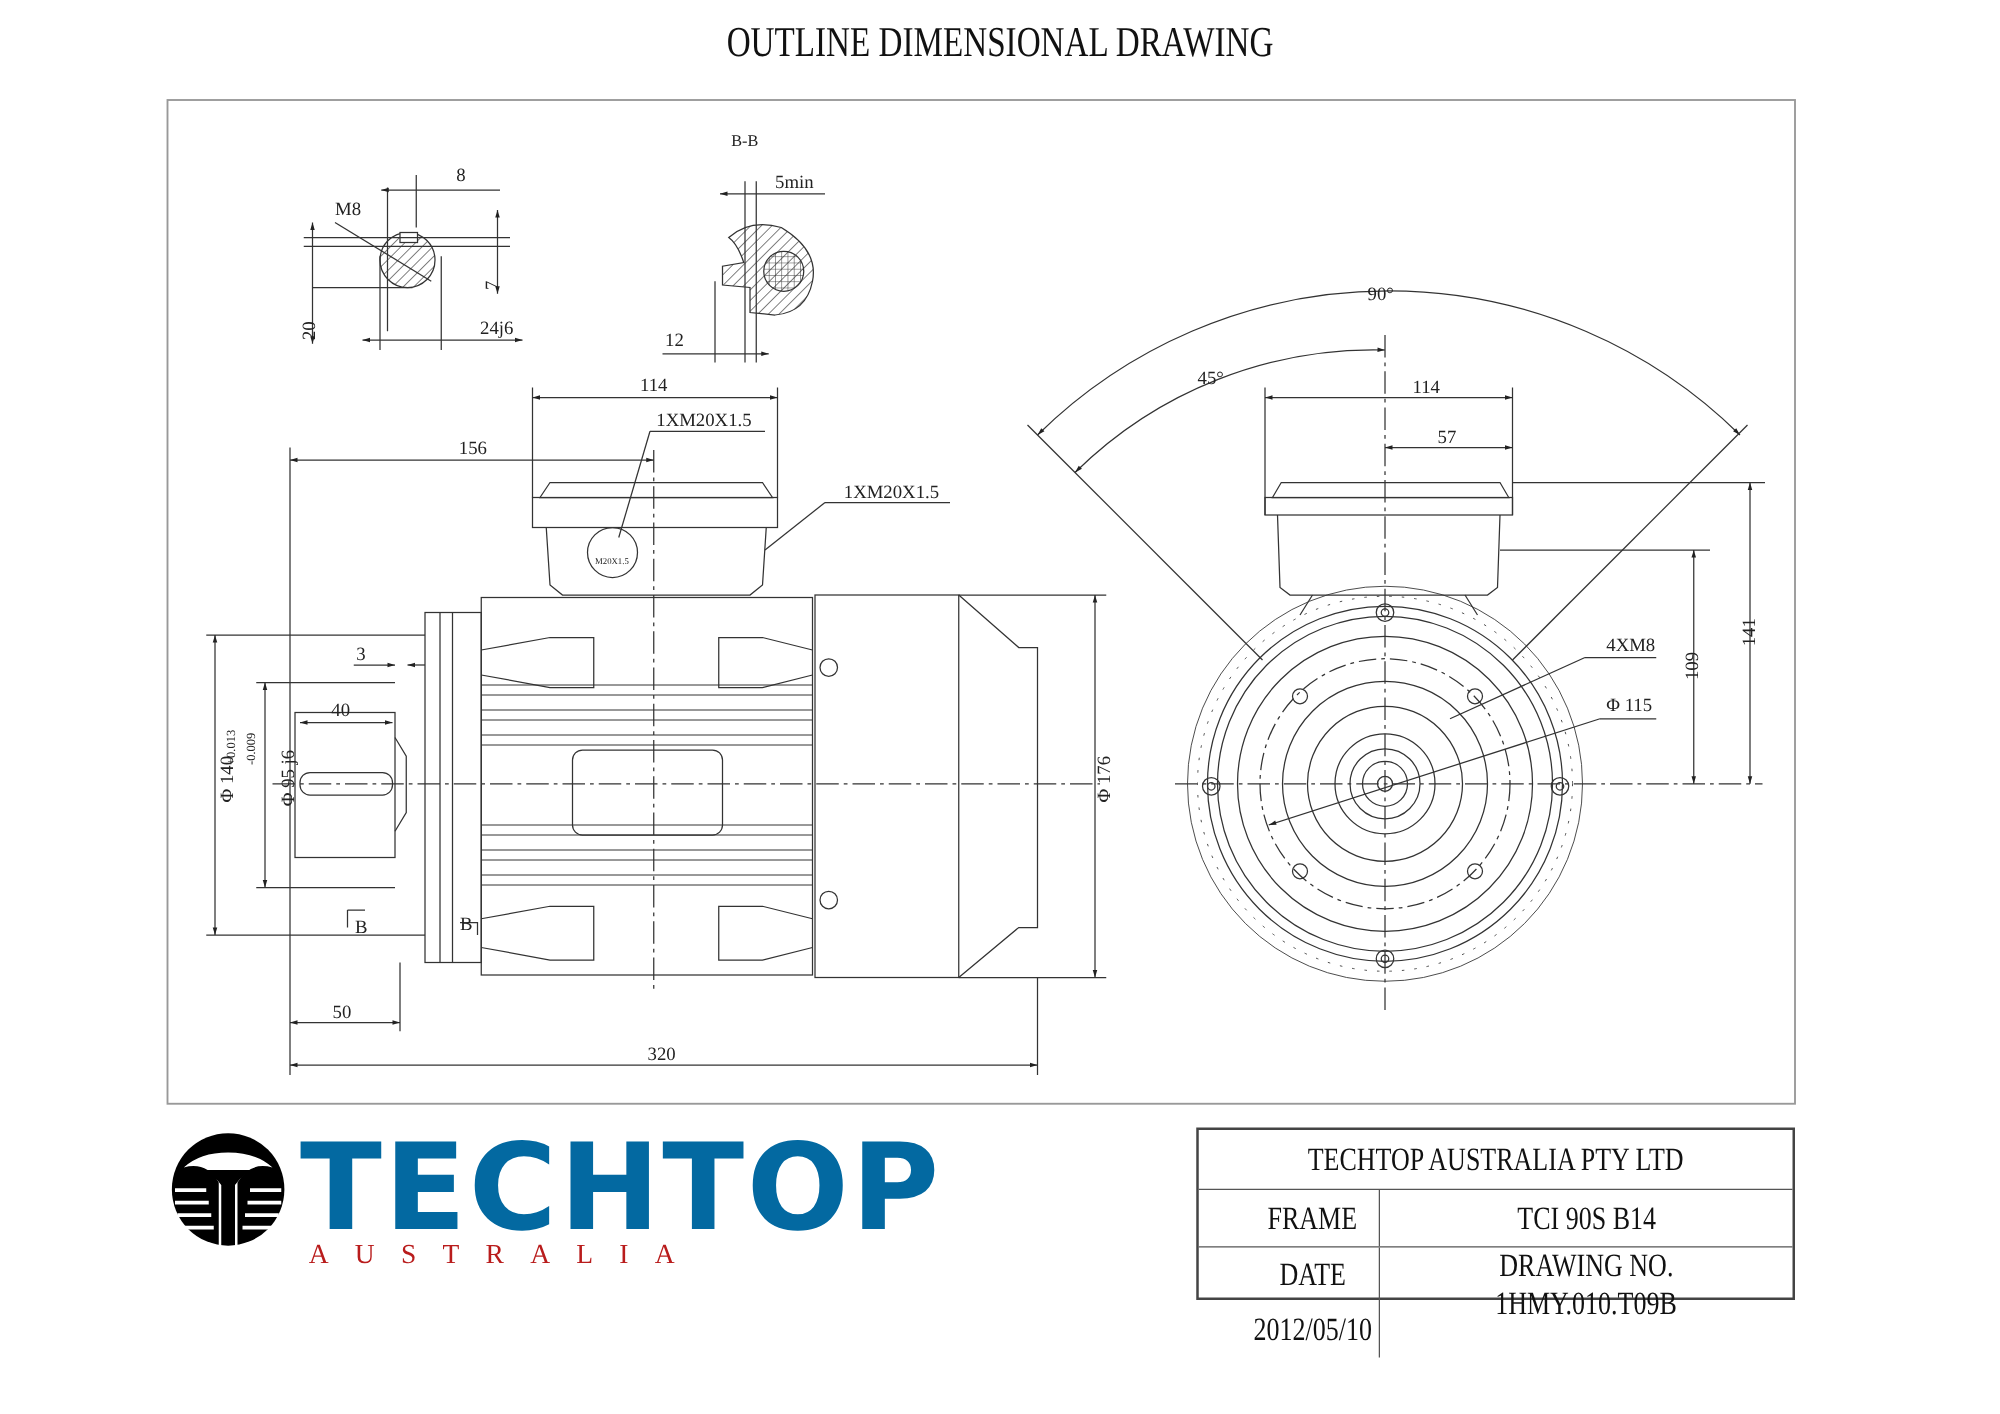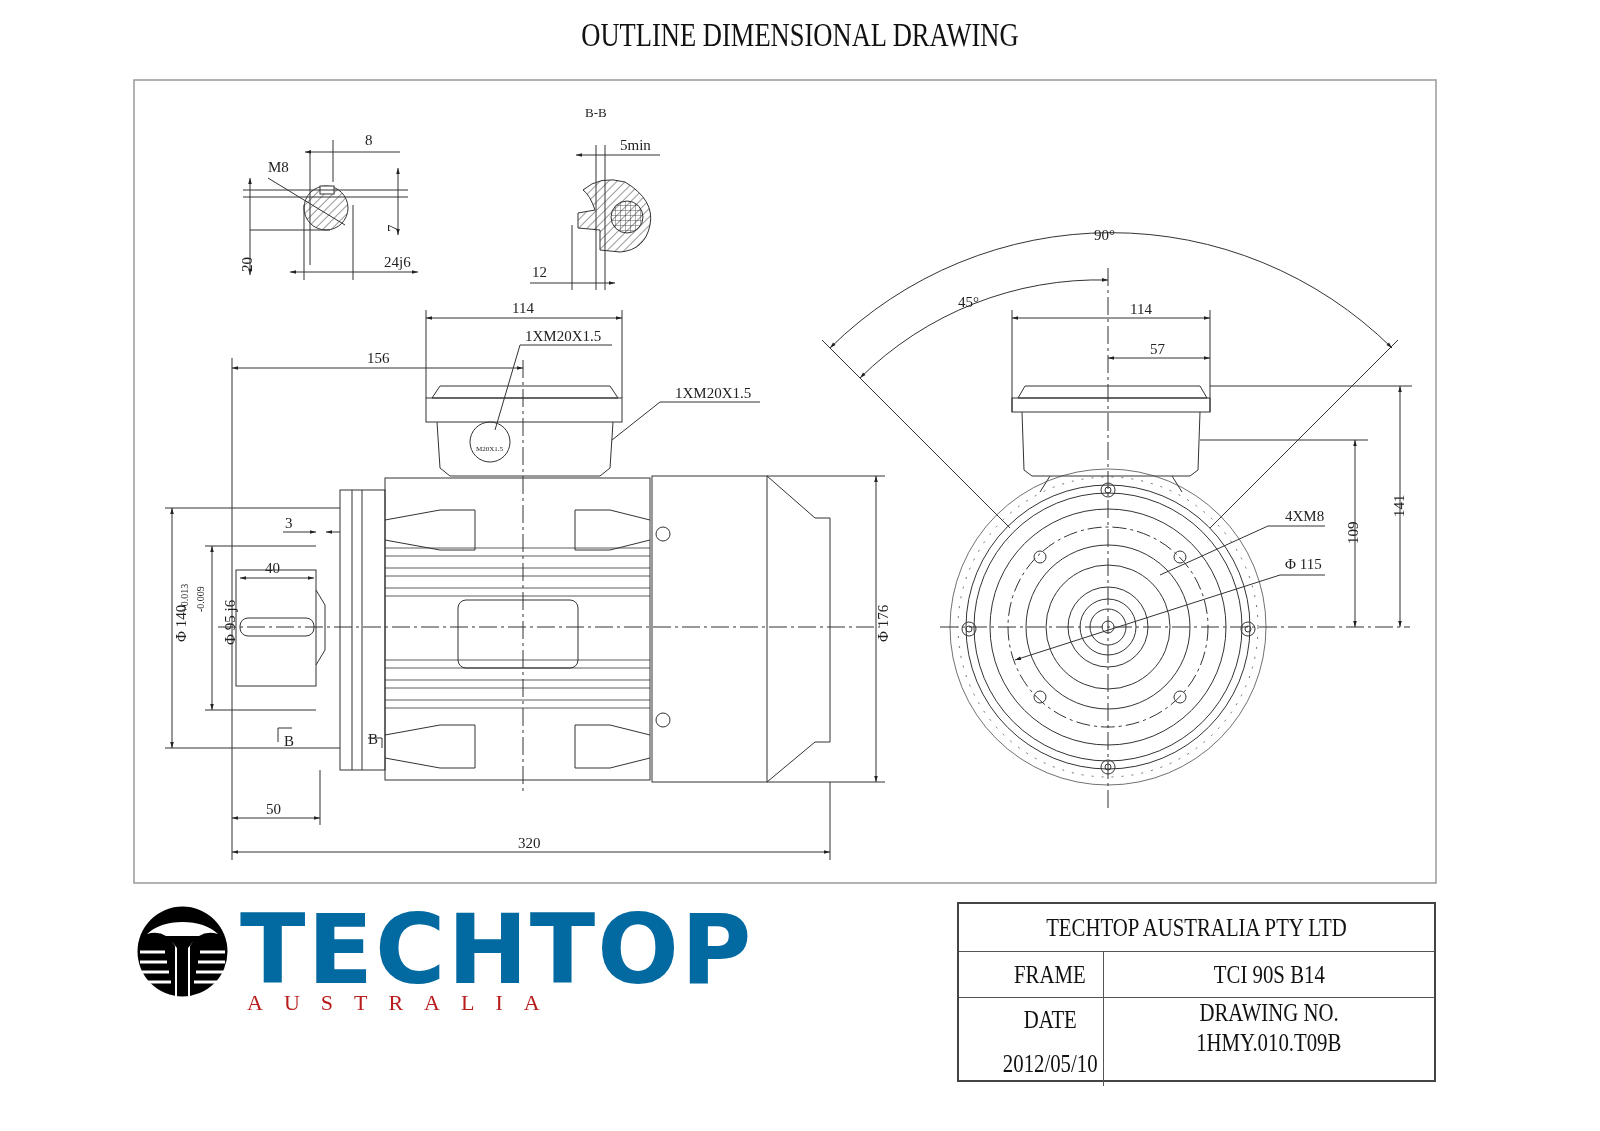--- a/index.html
+++ b/index.html
@@ -9,21 +9,21 @@
            font-family:"Liberation Serif", serif; font-size:34px; letter-spacing:0px;
            transform:scaleX(0.78); transform-origin:50% 0; color:#111; }
   svg.drawing { position:absolute; left:0; top:0; }
   svg text { font-family:"Liberation Serif", serif; fill:#222; }
   .dim { font-size:15px; }
   .logo { position:absolute; left:135px; top:900px; width:560px; height:130px; }
   .logo-word { position:absolute; left:105px; top:-6px; font-family:"DejaVu Sans", sans-serif;
                font-weight:bold; font-size:96px; letter-spacing:2px; color:#0369a1; }
   .logo-sub { position:absolute; left:112px; top:90px; font-family:"Liberation Serif", serif;
               font-size:22px; letter-spacing:21px; color:#b91c1c; }
-  .title-block { position:absolute; left:957px; top:902px; width:479px; height:180px;
+  .title-block { position:absolute; left:957px; top:902px; width:479px; height:138px;
                  border:2px solid #444; box-sizing:border-box;
                  font-family:"Liberation Serif", serif; }
   .tb-row { position:absolute; left:0; width:100%; display:flex; border-bottom:1px solid #555; box-sizing:border-box; }
   .tb-cell { display:flex; align-items:center; justify-content:center; font-size:26px; color:#111;
              transform:scaleX(0.8); }
   .tb-company { top:0; height:48px; }
   .tb-frame { top:48px; height:46px; }
   .tb-date { top:94px; height:88px; border-bottom:none; }
   .tb-left { width:145px; border-right:1px solid #555; box-sizing:border-box; transform:none;padding-left:38px; }
   .tb-right { flex:1; transform:none; }

